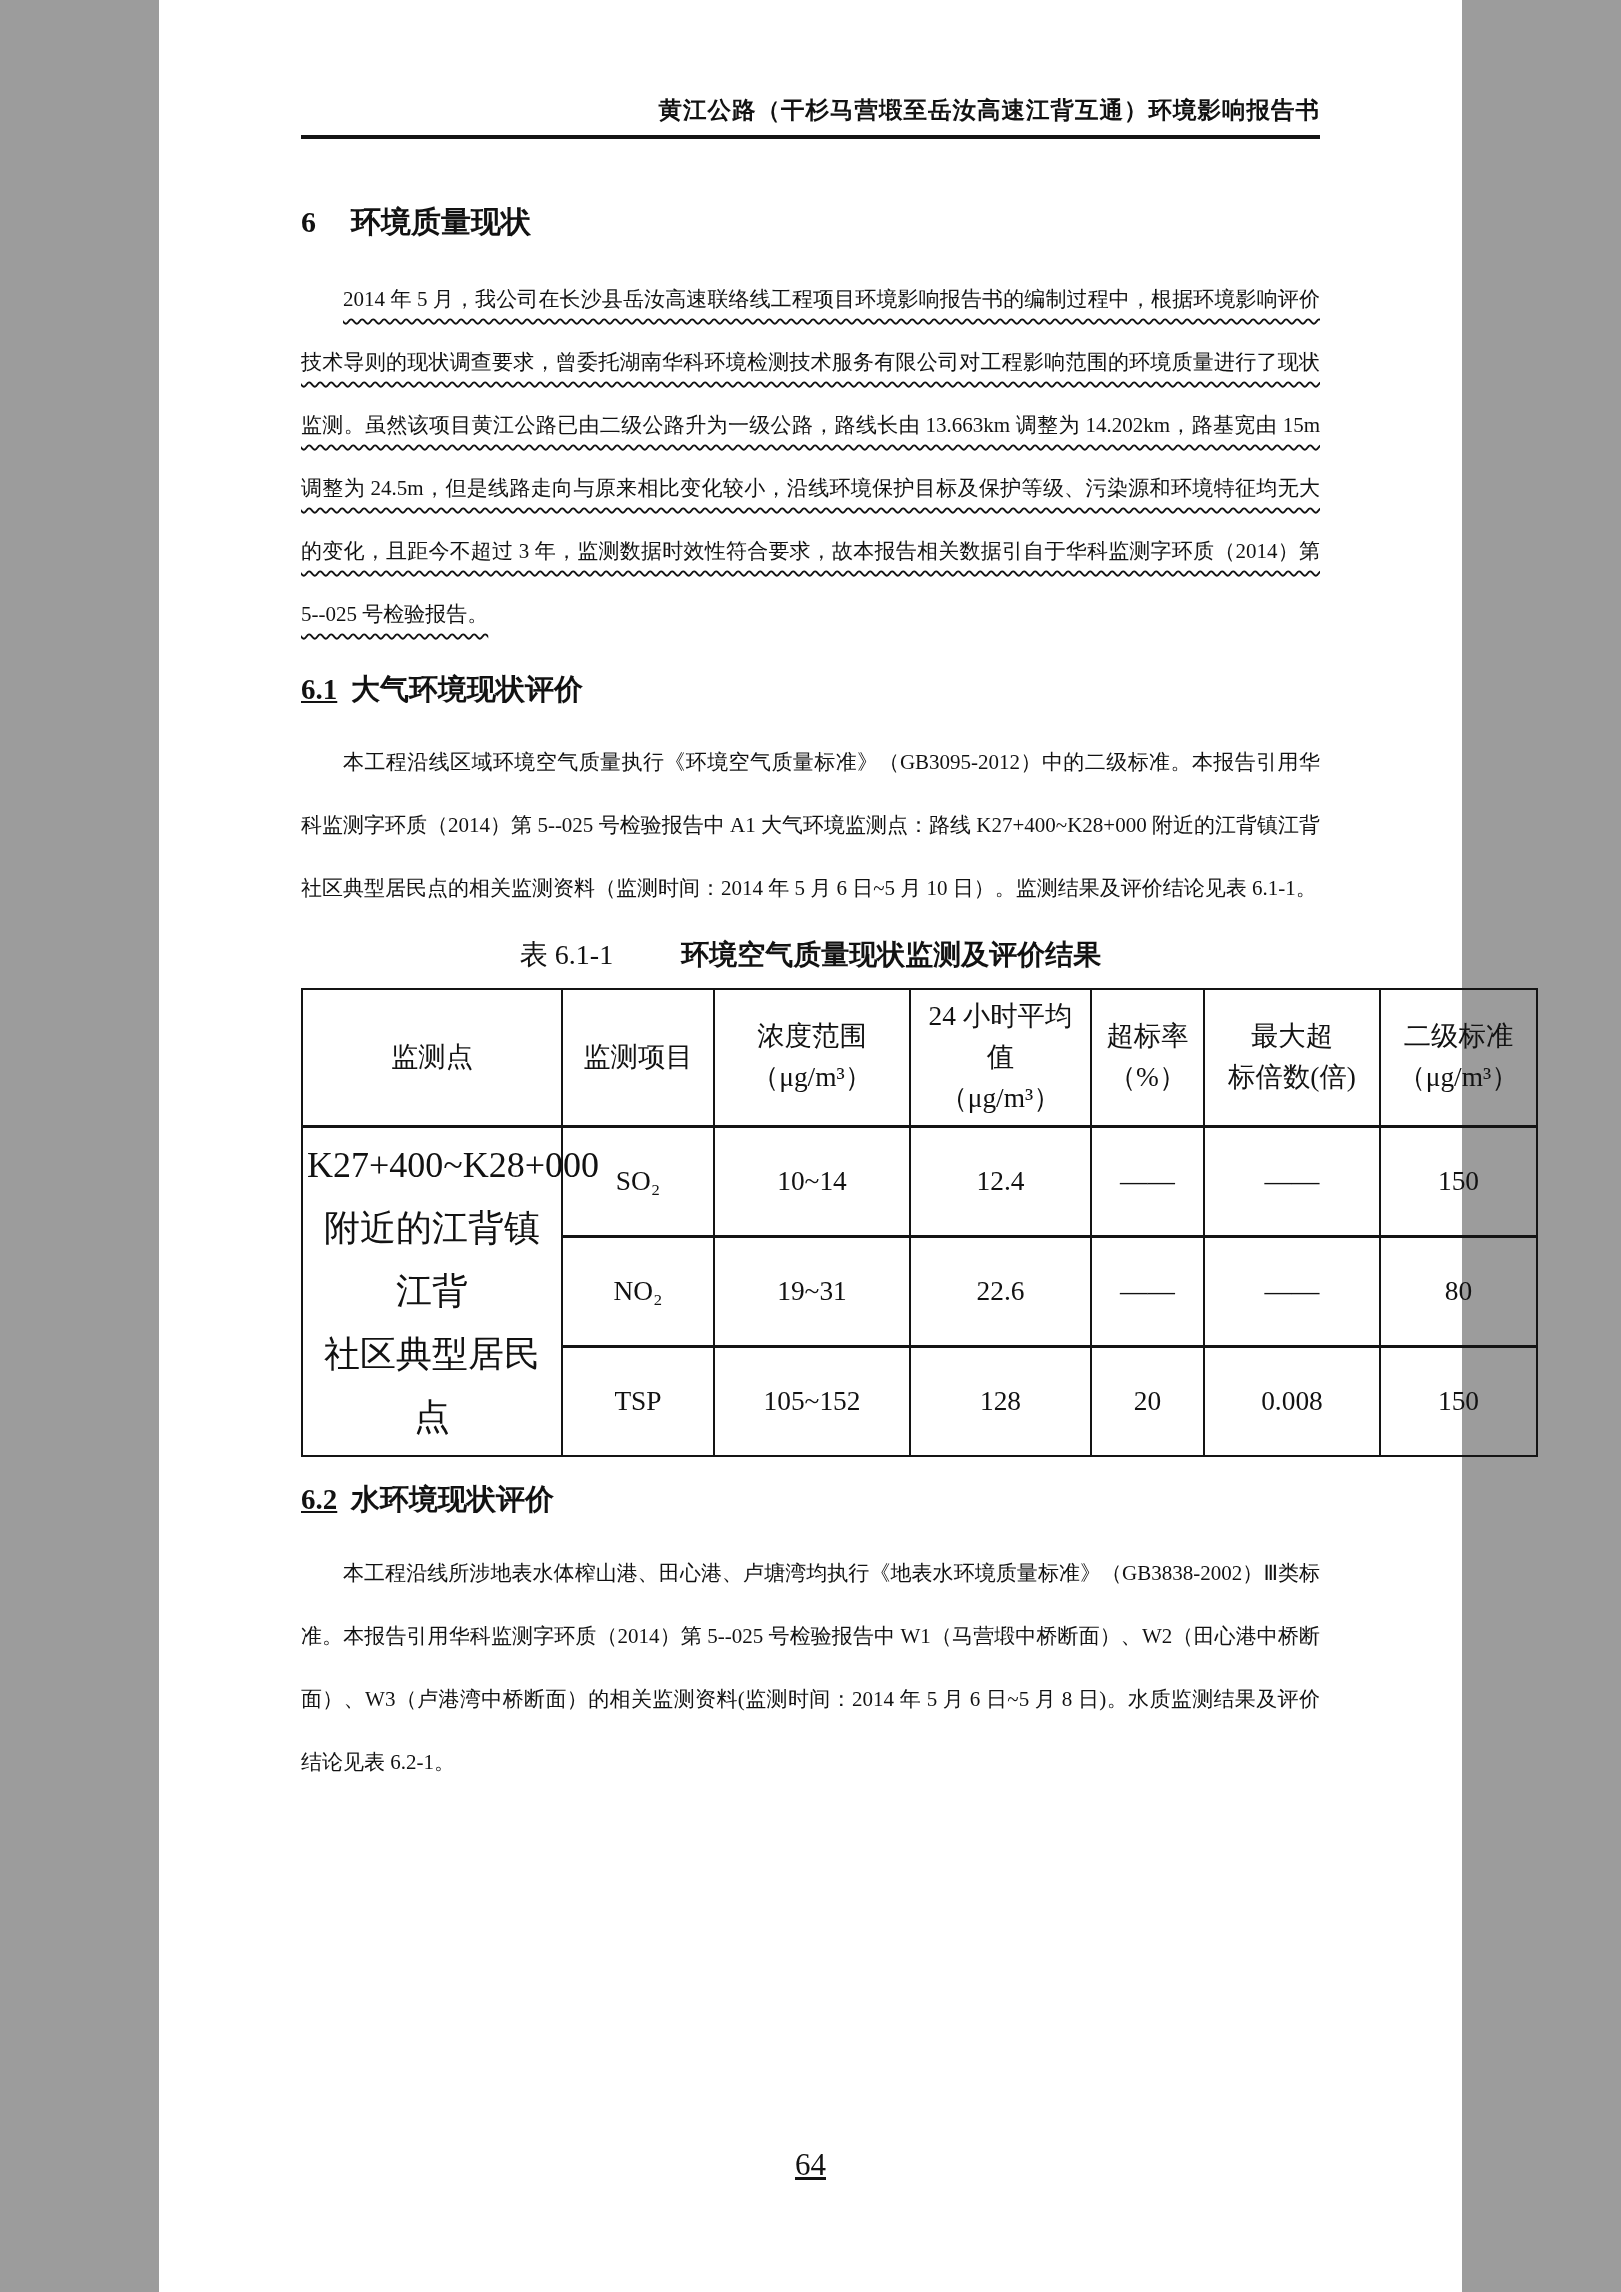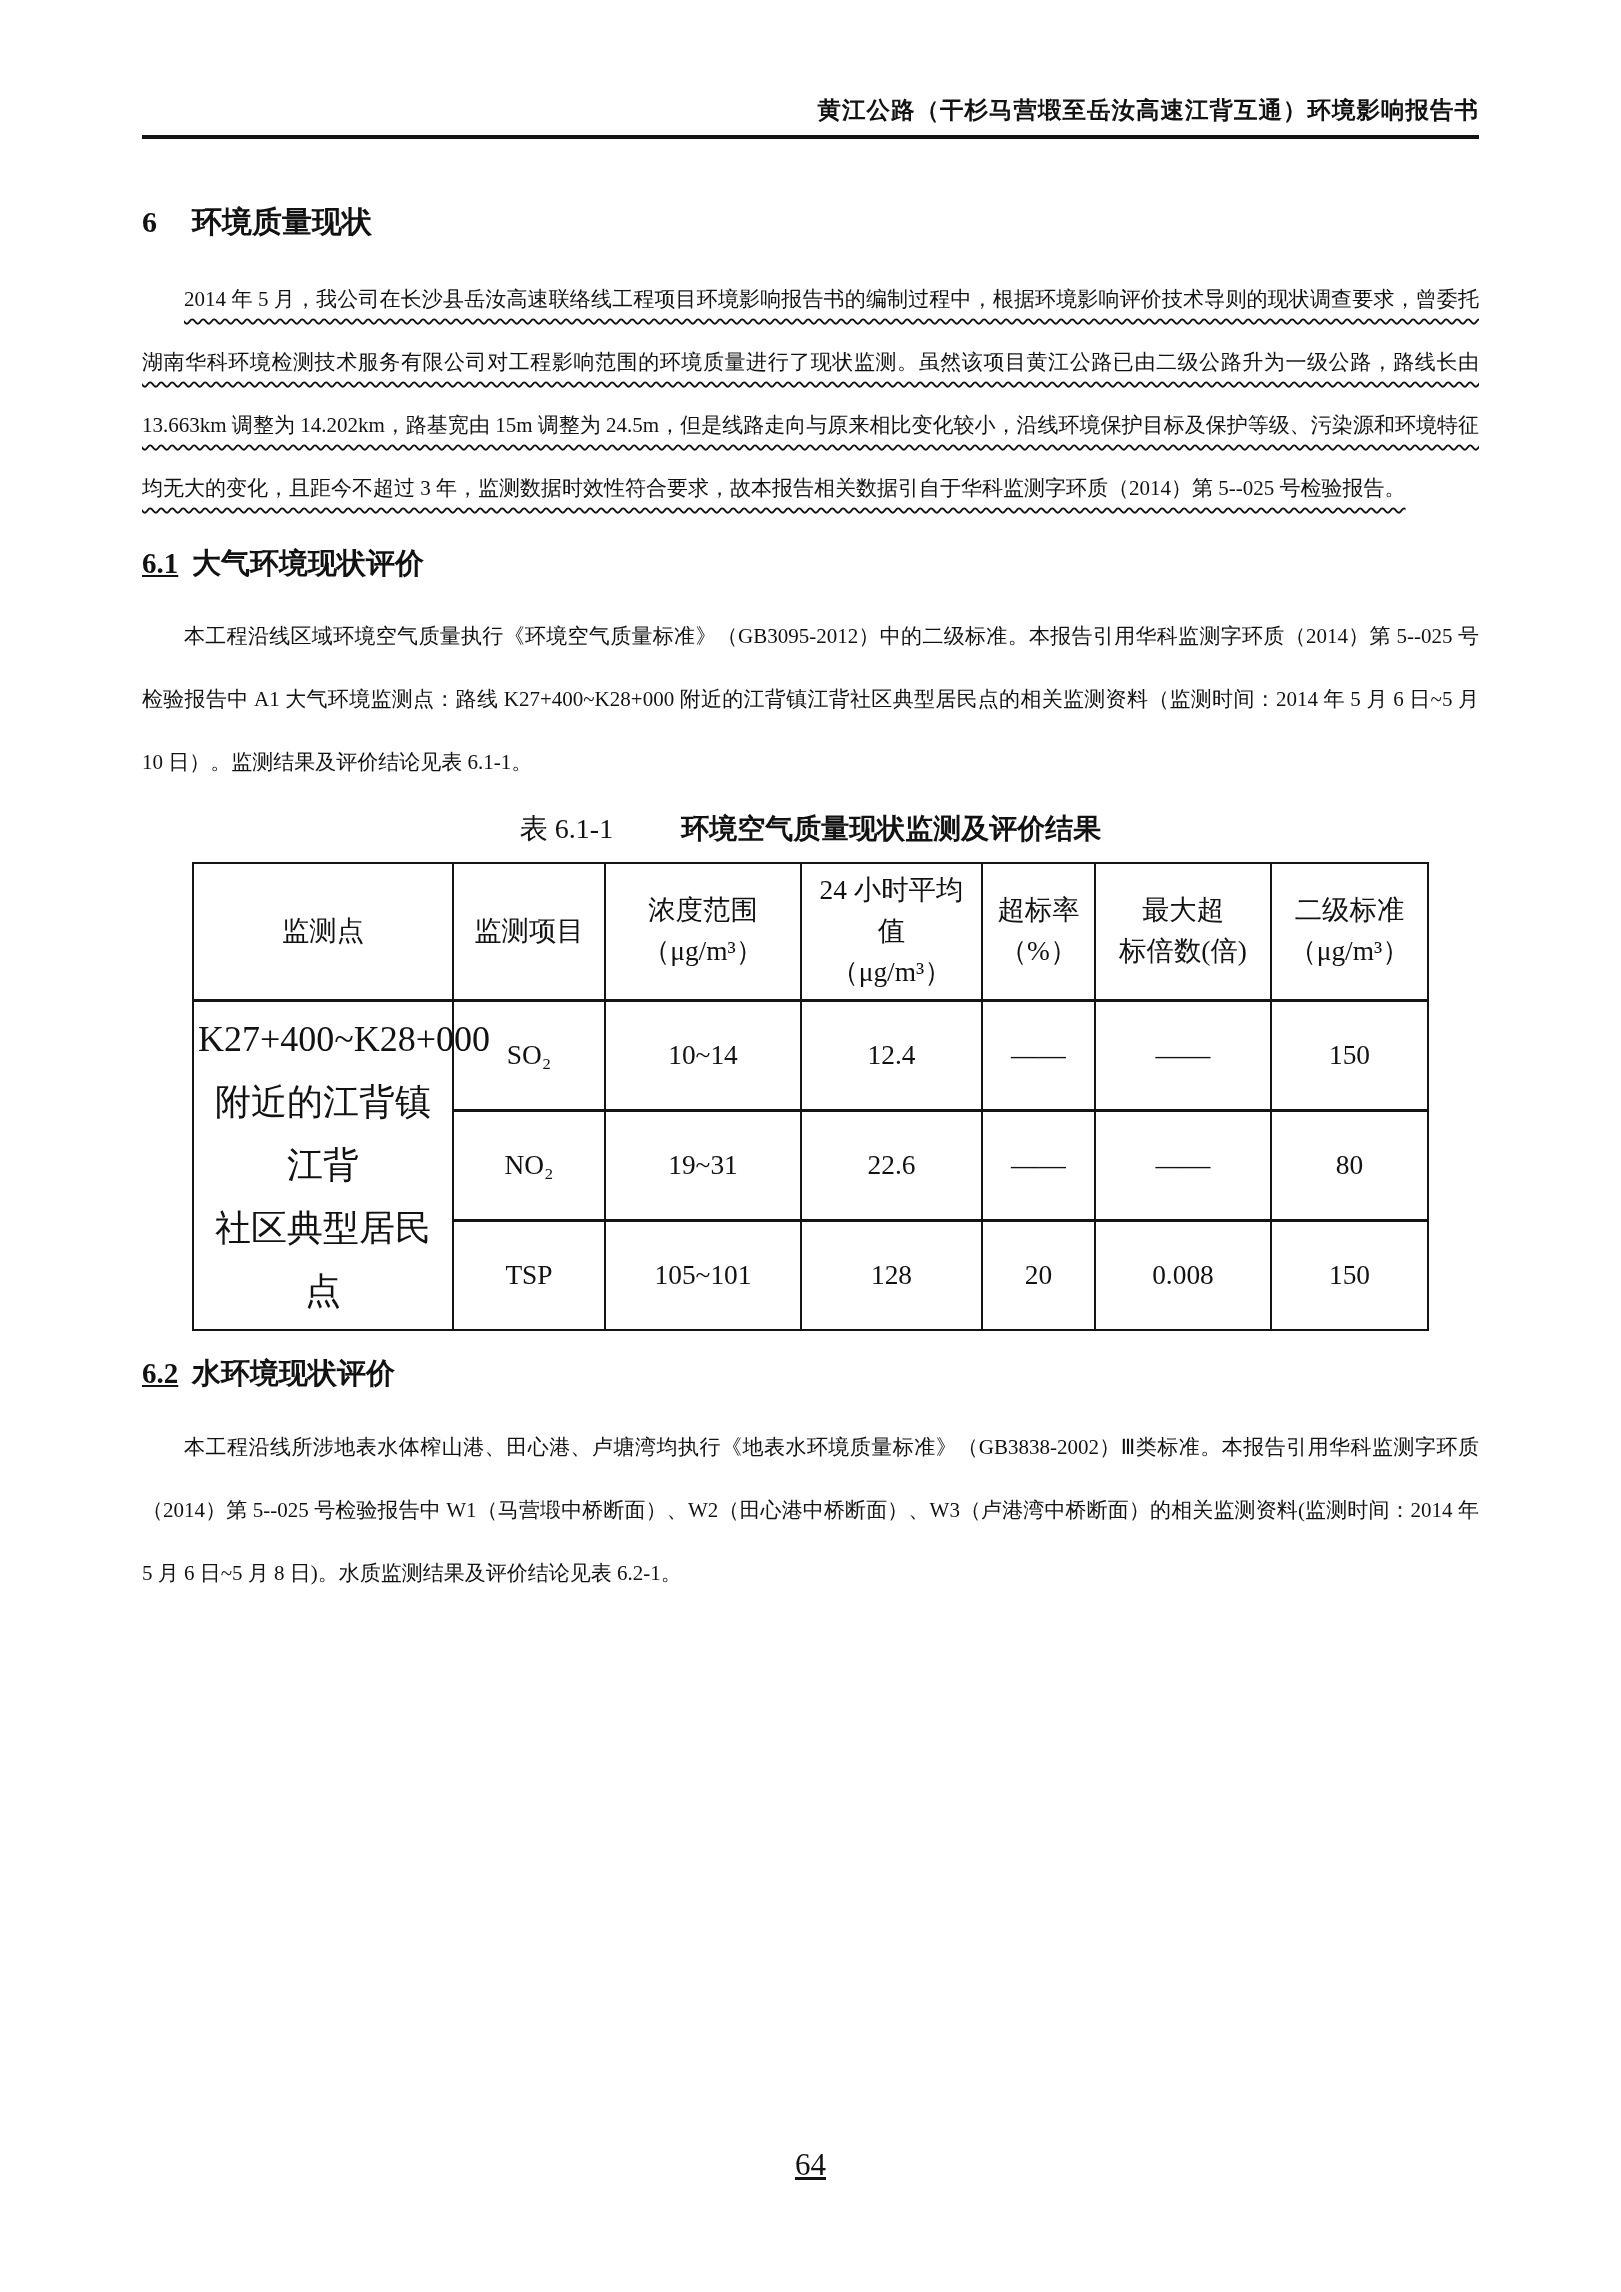--- a/index.html
+++ b/index.html
@@ -1,17 +1,17 @@
 <!DOCTYPE html>
 <html><head>
 <meta charset="utf-8">
 <style>
   html,body { margin:0; padding:0; background:#9c9c9c; }
   .page {
-    width:1621px; height:2293px;
+    width:1303px; height:2293px;
     margin:0 auto; background:#ffffff;
     position:relative; box-sizing:border-box;
     padding:94px 142px 0 142px;
     font-family:"Liberation Serif", serif;
     color:#121212;
   }
   .header-title {
     text-align:right;
     font-family:"Liberation Sans", sans-serif;
     font-weight:700;
@@ -150,21 +150,21 @@
         <tr>
           <td>NO₂</td>
           <td>19~31</td>
           <td>22.6</td>
           <td>——</td>
           <td>——</td>
           <td>80</td>
         </tr>
         <tr>
           <td>TSP</td>
-          <td>105~101</td>
+          <td>105~152</td>
           <td>128</td>
           <td>20</td>
           <td>0.008</td>
           <td>150</td>
         </tr>
       </tbody>
     </table>
 
 
     <h2 class="sec">

